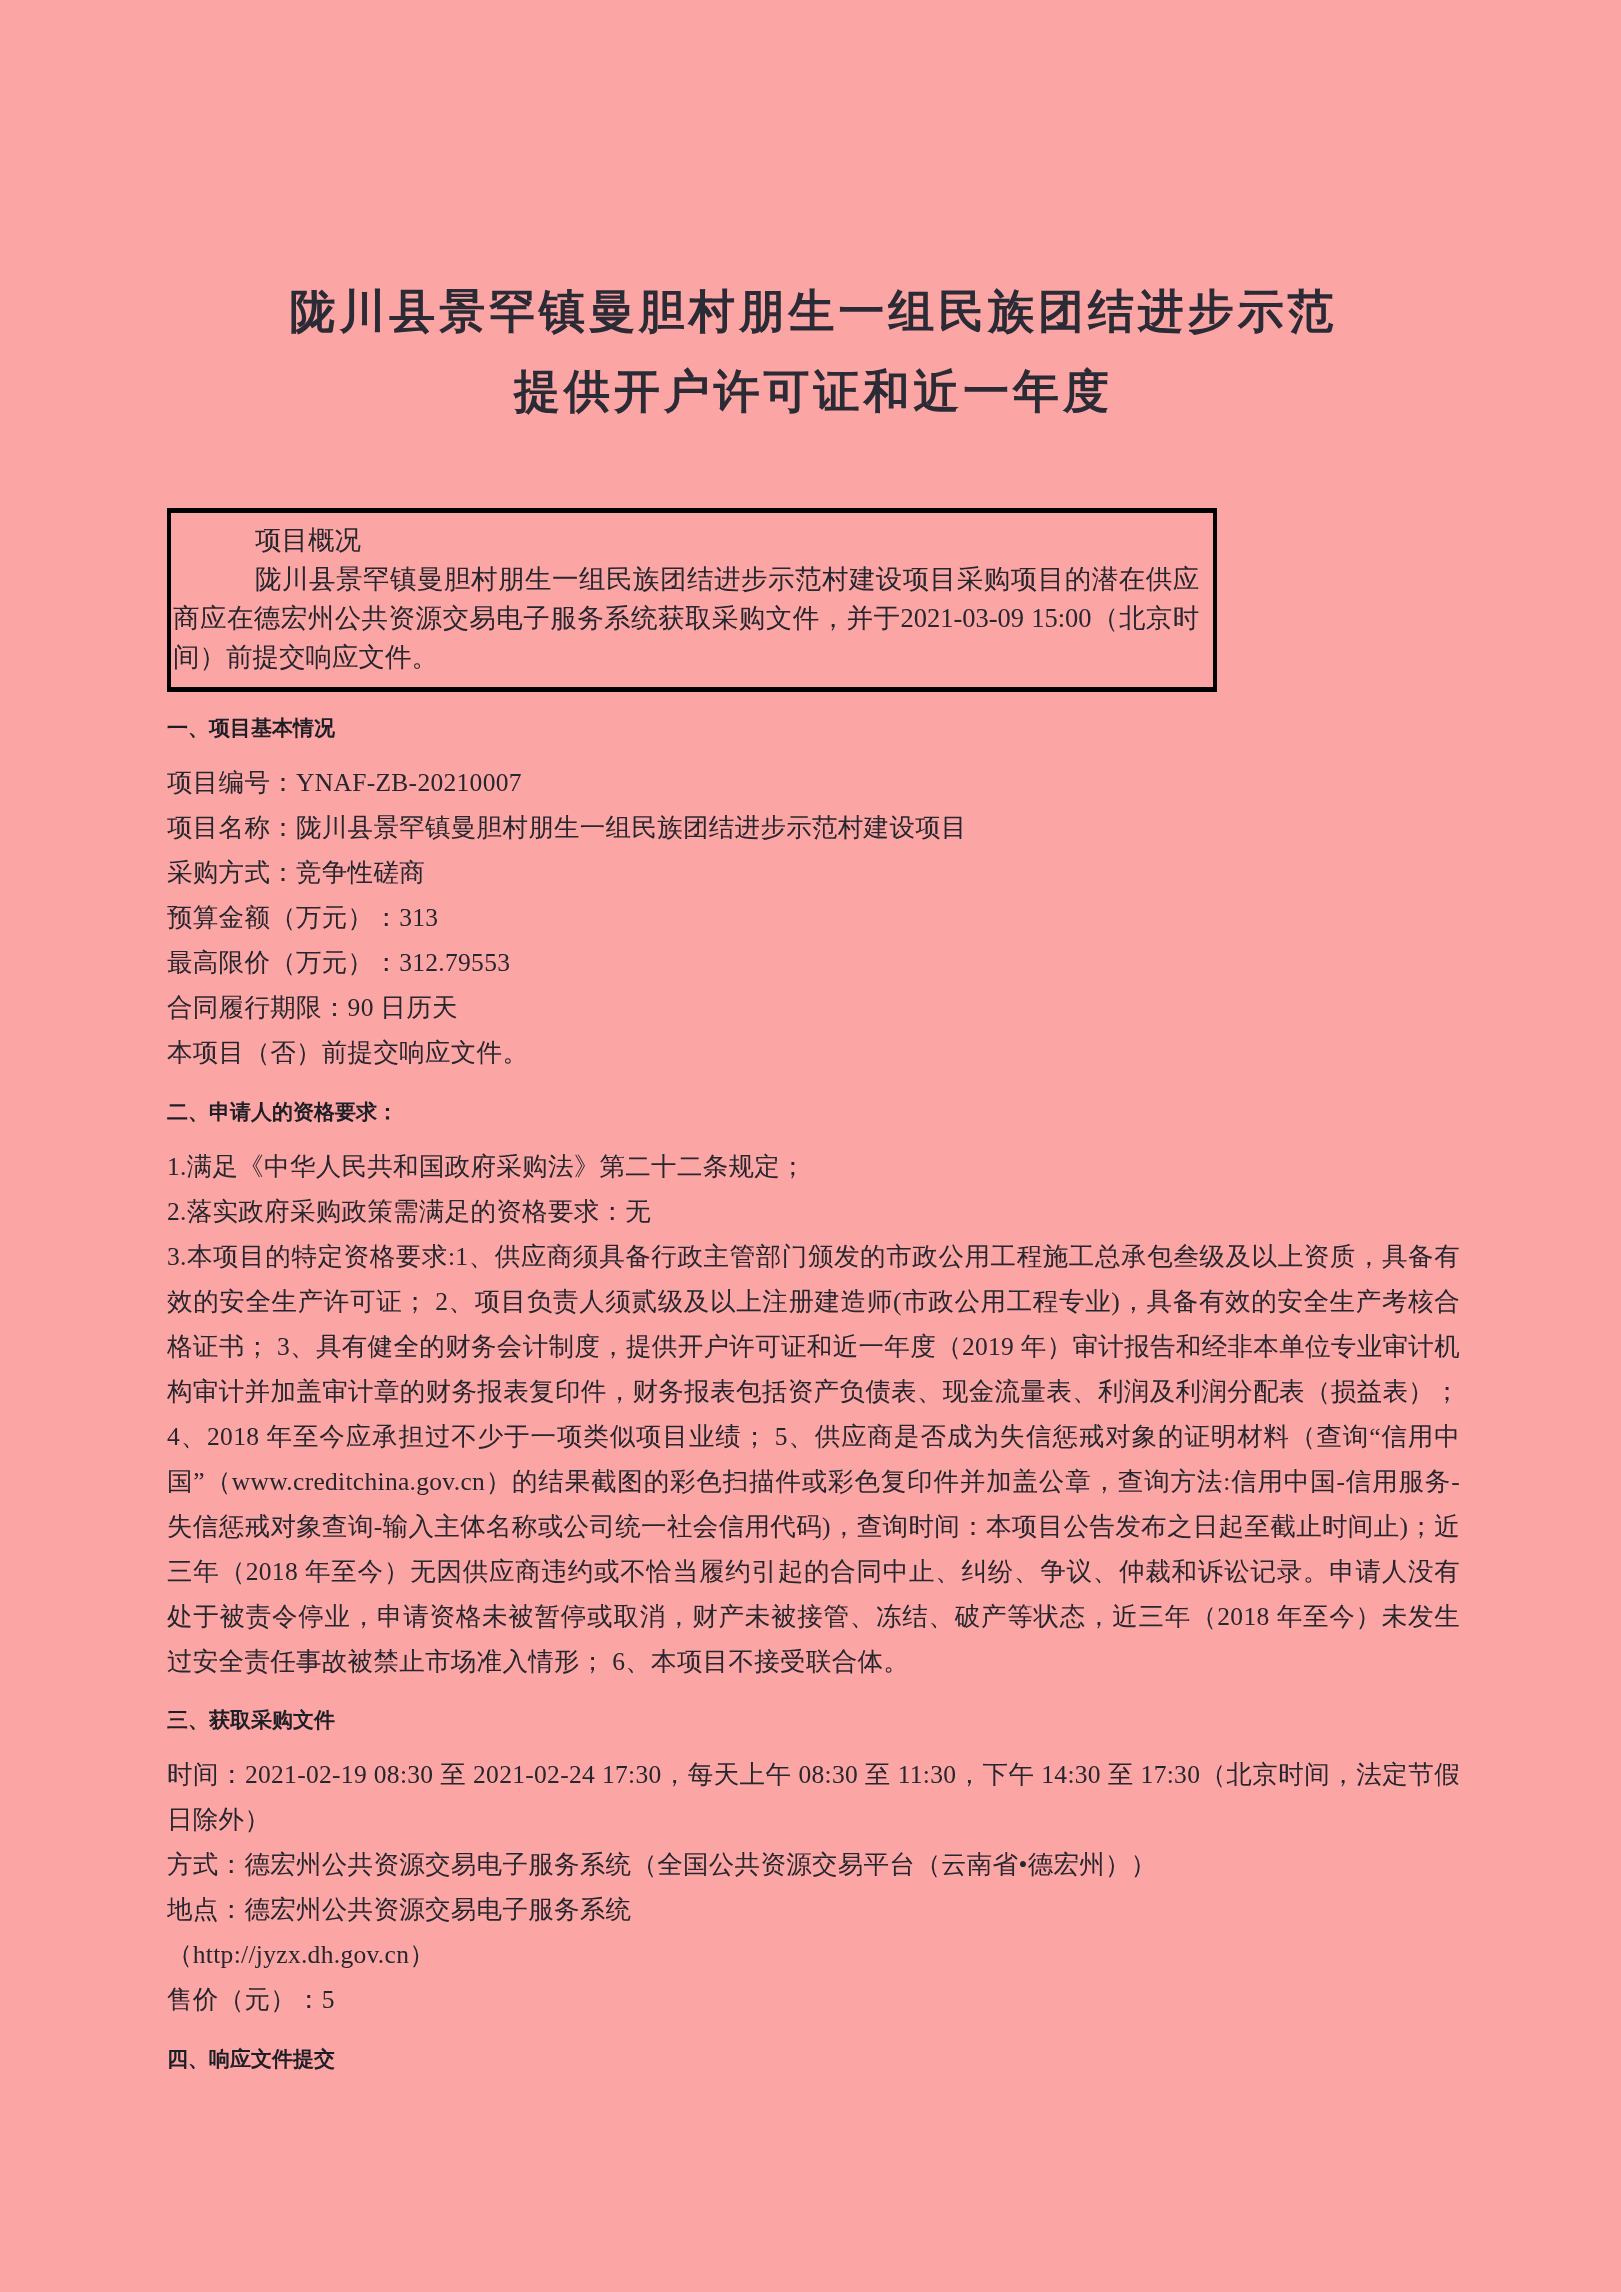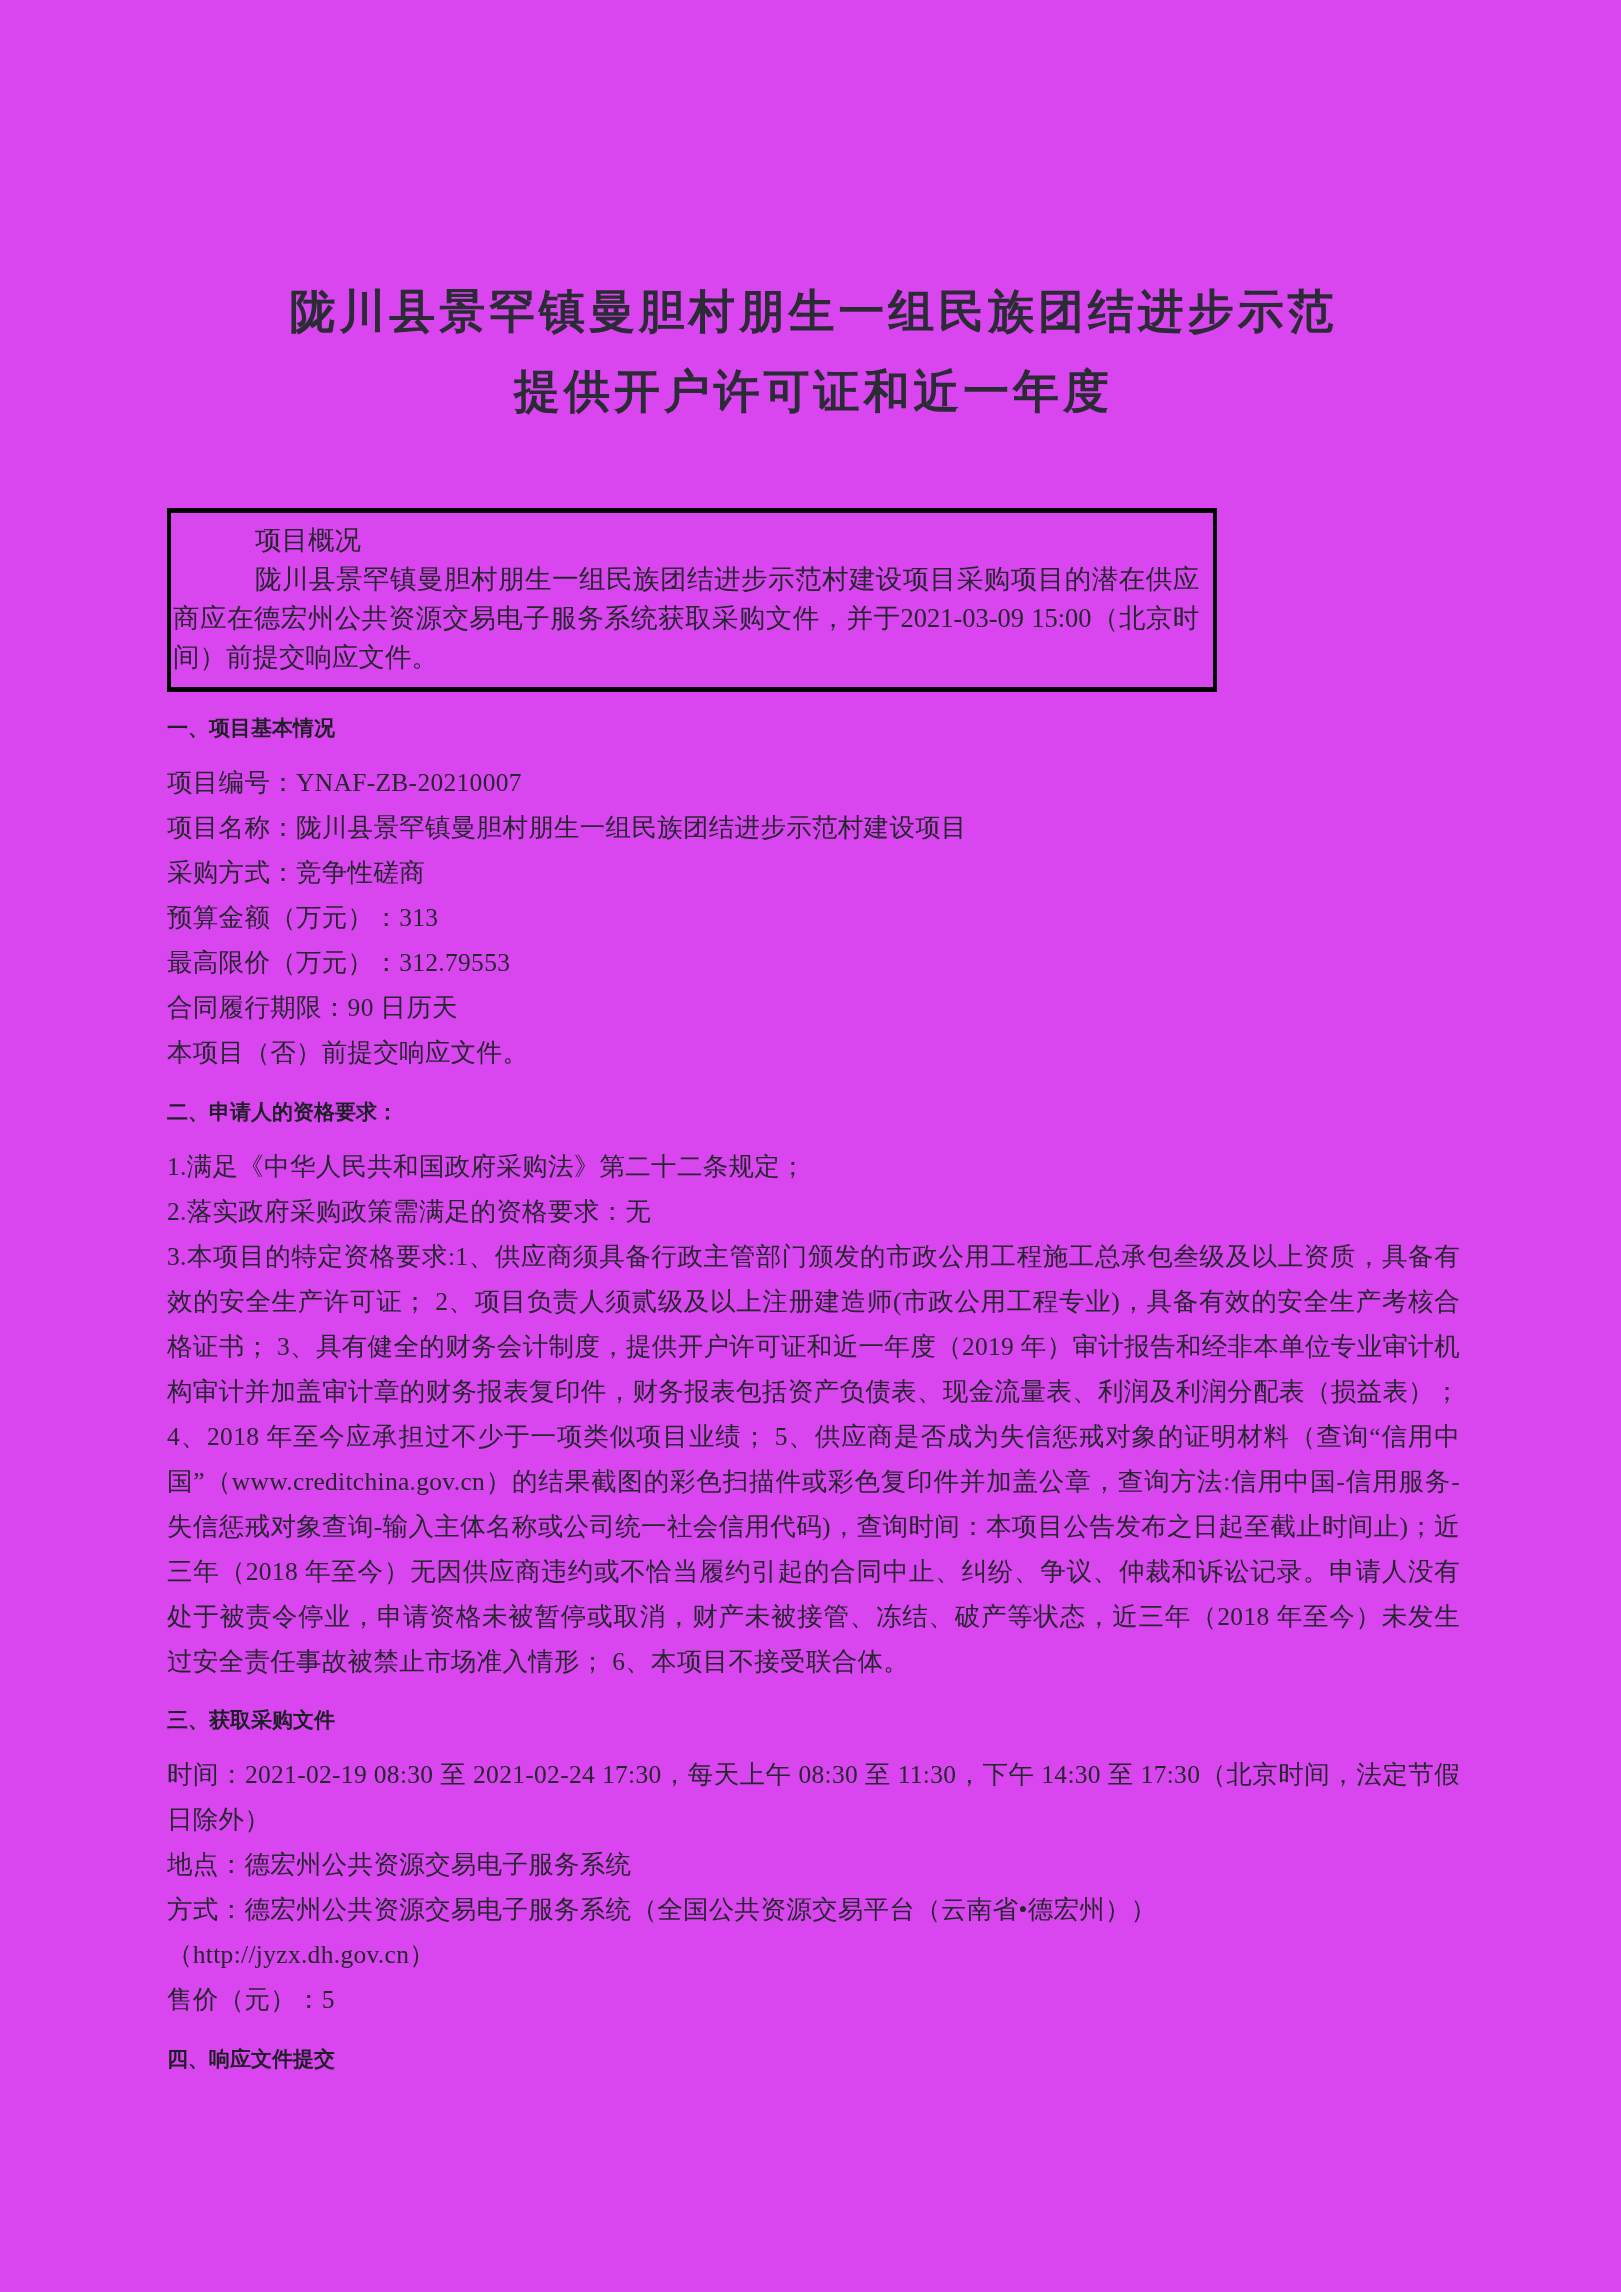--- a/index.html
+++ b/index.html
@@ -5,21 +5,21 @@
   html, body {
     margin: 0;
     padding: 0;
     background: #ffffff;
   }
   .page {
     position: relative;
     width: 1621px;
     height: 2293px;
     box-sizing: border-box;
-    background: #d946ef;
+    background: #fca5a5;
     padding: 272px 161px 0 167px;
     font-family: "Liberation Serif", "DejaVu Serif", serif;
     color: #26262e;
   }
   .doc-title {
     margin: 0;
     text-align: center;
     font-size: 46px;
     font-weight: 700;
     line-height: 80px;
@@ -86,21 +86,21 @@
   <p class="line">合同履行期限：90 日历天</p>
   <p class="line">本项目（否）前提交响应文件。</p>
 
   <h2 class="sec-heading">二、申请人的资格要求：</h2>
   <p class="line">1.满足《中华人民共和国政府采购法》第二十二条规定；</p>
   <p class="line">2.落实政府采购政策需满足的资格要求：无</p>
   <p class="line">3.本项目的特定资格要求:1、供应商须具备行政主管部门颁发的市政公用工程施工总承包叁级及以上资质，具备有效的安全生产许可证； 2、项目负责人须贰级及以上注册建造师(市政公用工程专业)，具备有效的安全生产考核合格证书； 3、具有健全的财务会计制度，提供开户许可证和近一年度（2019 年）审计报告和经非本单位专业审计机构审计并加盖审计章的财务报表复印件，财务报表包括资产负债表、现金流量表、利润及利润分配表（损益表）； 4、2018 年至今应承担过不少于一项类似项目业绩； 5、供应商是否成为失信惩戒对象的证明材料（查询“信用中国”（www.creditchina.gov.cn）的结果截图的彩色扫描件或彩色复印件并加盖公章，查询方法:信用中国-信用服务-失信惩戒对象查询-输入主体名称或公司统一社会信用代码)，查询时间：本项目公告发布之日起至截止时间止)；近三年（2018 年至今）无因供应商违约或不恰当履约引起的合同中止、纠纷、争议、仲裁和诉讼记录。申请人没有处于被责令停业，申请资格未被暂停或取消，财产未被接管、冻结、破产等状态，近三年（2018 年至今）未发生过安全责任事故被禁止市场准入情形； 6、本项目不接受联合体。</p>
 
   <h2 class="sec-heading">三、获取采购文件</h2>
   <p class="line">时间：2021-02-19 08:30 至 2021-02-24 17:30，每天上午 08:30 至 11:30，下午 14:30 至 17:30（北京时间，法定节假日除外）</p>
+  <p class="line">方式：德宏州公共资源交易电子服务系统（全国公共资源交易平台（云南省•德宏州））</p>
   <p class="line">地点：德宏州公共资源交易电子服务系统</p>
-  <p class="line">方式：德宏州公共资源交易电子服务系统（全国公共资源交易平台（云南省•德宏州））</p>
   <p class="line">（http://jyzx.dh.gov.cn）</p>
   <p class="line">售价（元）：5</p>
 
   <h2 class="sec-heading">四、响应文件提交</h2>
 
 </main>
 
 
 </body></html>

